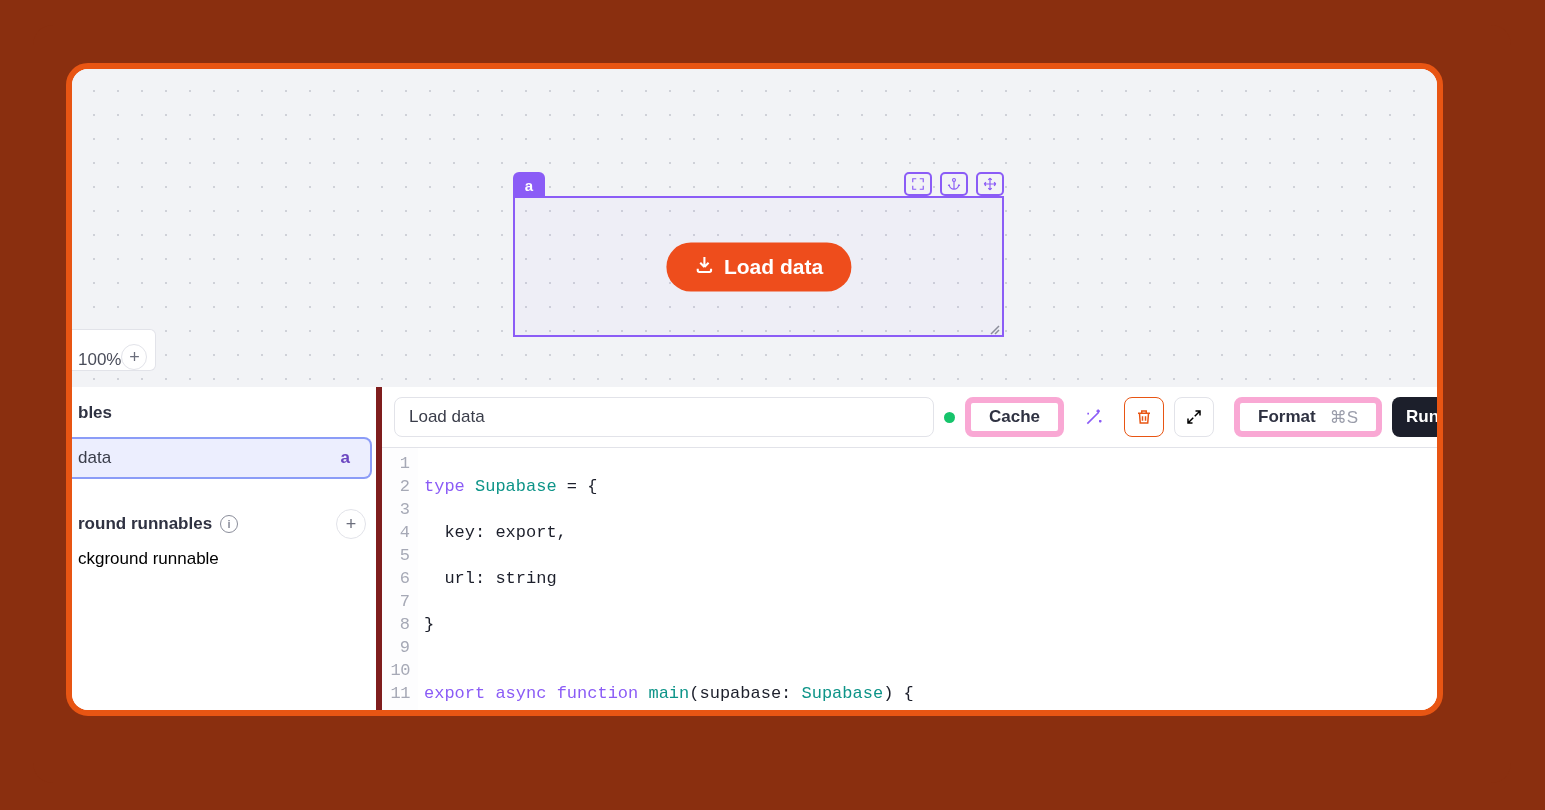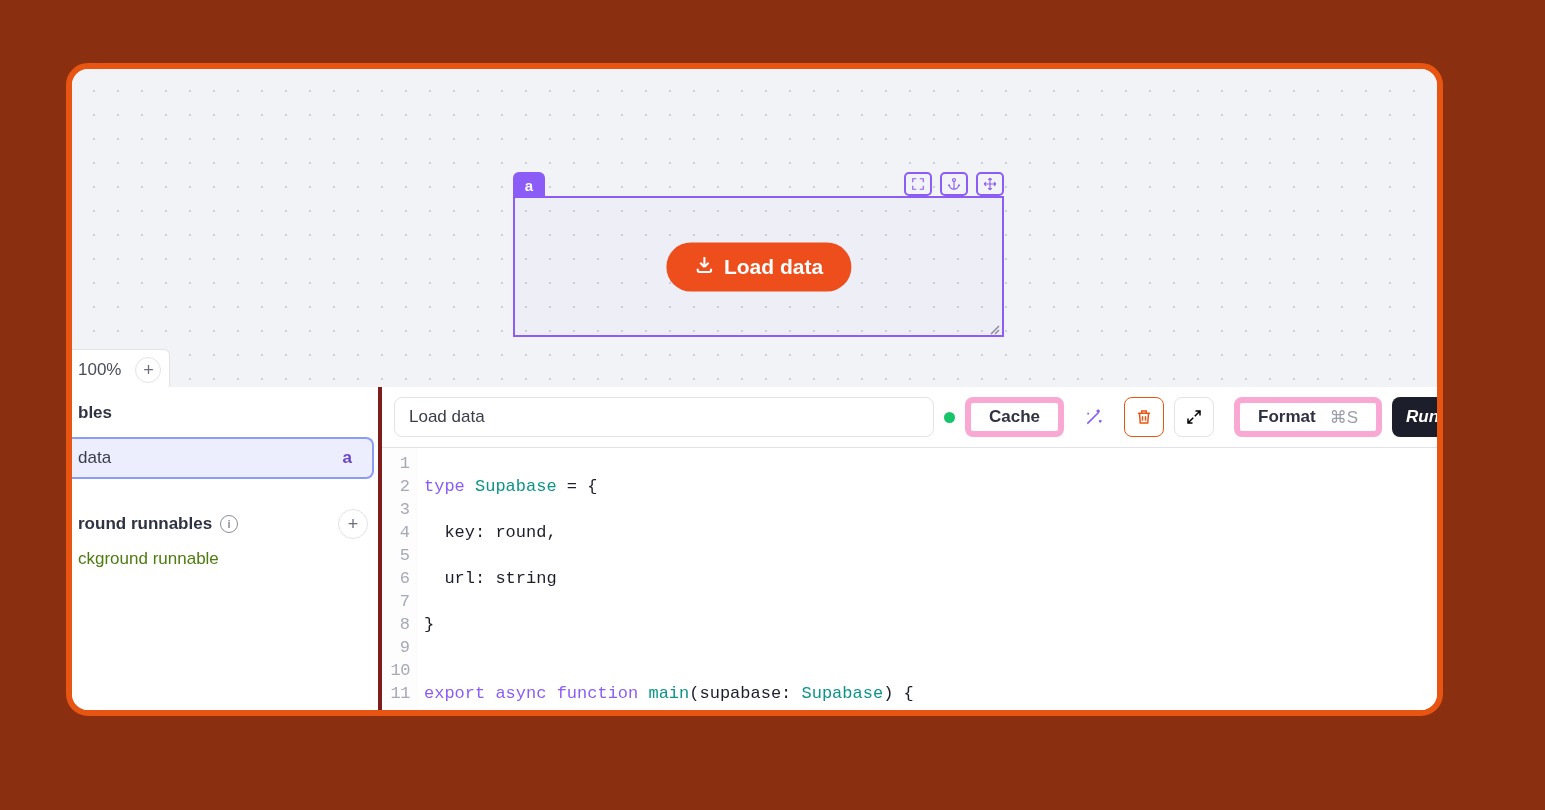--- a/index.html
+++ b/index.html
@@ -89,42 +89,42 @@
   .load-btn svg { stroke: #fff; fill: none; stroke-width: 2.5; }
   
   .zoom {
     position: absolute;
     left: 0; top: 260px;
     height: 42px;
     background: #fff;
     border: 1px solid #e2e3e9;
     border-left: none;
     border-radius: 0 6px 6px 0;
-    display: flex; align-items: center;
-    padding: 0 8px 0 6px; gap: 14px;
-    color: #4a4d5a; font-size: 17px; margin-top: 20px;
+    display: flex; align-items: flex-end;
+    padding: 0 8px 0 6px; 
+    color: #4a4d5a; font-size: 17px;
   }
   .zoom .plus {
     width: 26px; height: 26px;
     border: 1px solid #e2e3e9;
     border-radius: 50%;
     display: flex; align-items: center; justify-content: center;
     color: #6b6e7c; font-size: 18px;
     cursor: pointer;
   }
   
   .bottom {
     position: absolute;
     left: 0; top: 318px; right: 0; bottom: 0;
     background: #fff;
     display: flex;
   }
   .sidebar {
     width: 310px; min-width: 310px;
-    border-right: 4px solid #7f1d1d;
+    border-right: 6px solid #7f1d1d;
     padding-top: 12px;
     color: #3a3d4a;
   }
   .side-heading {
     font-weight: 700; font-size: 17px;
     padding: 4px 0 14px 6px;
     color: #2f3242;
   }
   .side-item {
     margin: 0 4px 0 0;
@@ -153,21 +153,21 @@
     width: 18px; height: 18px; border: 1.5px solid #8a8d9a; border-radius: 50%;
     color: #8a8d9a; font-size: 11px; display: flex; align-items: center; justify-content: center;
   }
   .round-plus {
     width: 30px; height: 30px; border: 1px solid #e2e3e9; border-radius: 50%;
     display: flex; align-items: center; justify-content: center;
     color: #6b6e7c; font-size: 18px; cursor: pointer;
   }
   .side-sub {
     padding: 10px 0 0 6px;
-    color: #4d7c0f; font-size: 17px;
+    color: #000000; font-size: 17px;
   }
   
   .editor-col {
     flex: 1; display: flex; flex-direction: column;
   }
   .toolbar {
     display: flex; align-items: center; gap: 10px;
     padding: 10px 12px;
   }
   .name-input {
@@ -199,21 +199,20 @@
   }
   .icon-btn.trash { border-color: #e85513; color: #e85513; }
   .icon-btn.wand { border: none; color: #8b5cf6; }
   .icon-btn svg { stroke: currentColor; fill: none; stroke-width: 2; }
   .run-btn {
     height: 40px; padding: 0 14px;
     background: #1c1f2b; color: #fff;
     border: none; border-radius: 8px 0 0 8px;
     font-weight: 700; font-size: 17px;
     cursor: pointer;
-    font-style: italic;
   }
   .spacer { flex: 1; }
   .shortcut { color: #9a9daa; font-weight: 500; margin-left: 6px; }
   
   .code-wrap {
     flex: 1;
     border-top: 1px solid #e2e3e9;
     display: flex;
     font-family: "SFMono-Regular", Consolas, "Liberation Mono", Menlo, monospace;
     font-size: 17px;
@@ -345,21 +344,21 @@
 <div>6</div>
 <div>7</div>
 <div>8</div>
 <div>9</div>
 <div class="g10plus">10</div>
 <div class="g10plus">11</div>
 <div class="g10plus">12</div>
         </div>
         <div class="code">
 <div><span class="kw-blue">type</span> <span class="kw-teal">Supabase</span><span> = {</span></div>
-<div>  key: round,</div>
+<div>  key: export,</div>
 <div>  url: string</div>
 <div>}</div>
 <div></div>
 <div><span class="kw-blue">export</span> <span class="kw-blue">async</span> <span class="kw-blue">function</span> <span class="kw-teal">main</span><span>(supabase: </span><span class="kw-teal">Supabase</span><span>) {</span></div>
 
 <div></div>
 
 
 
 

